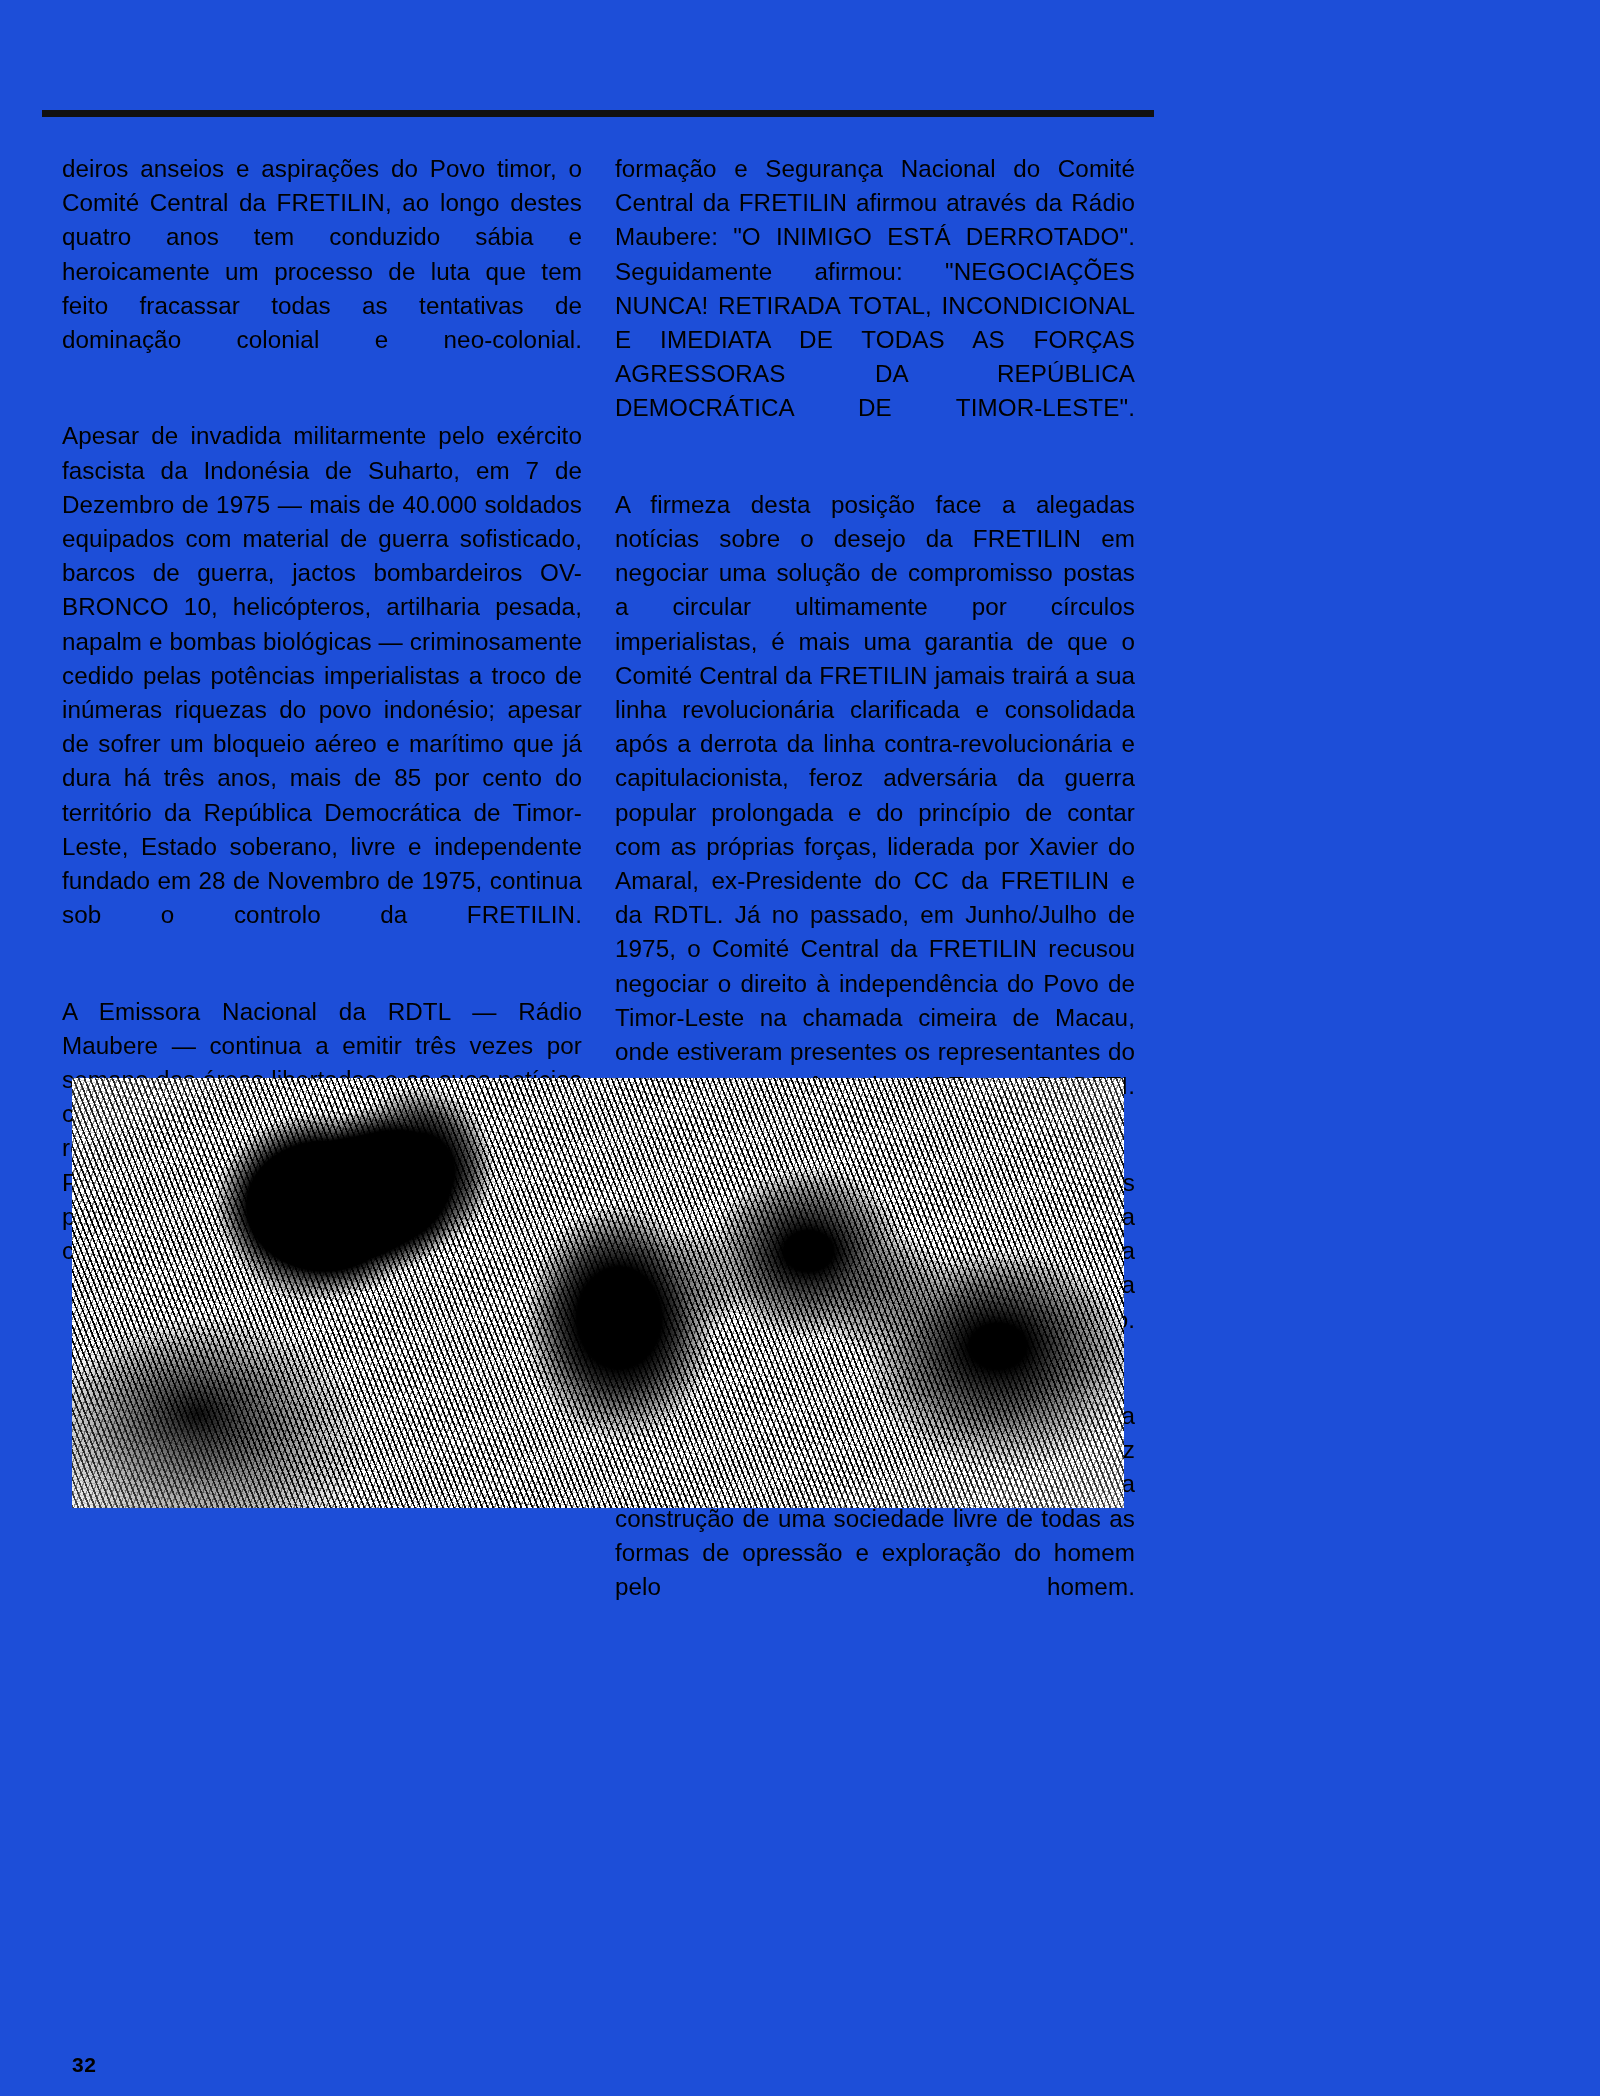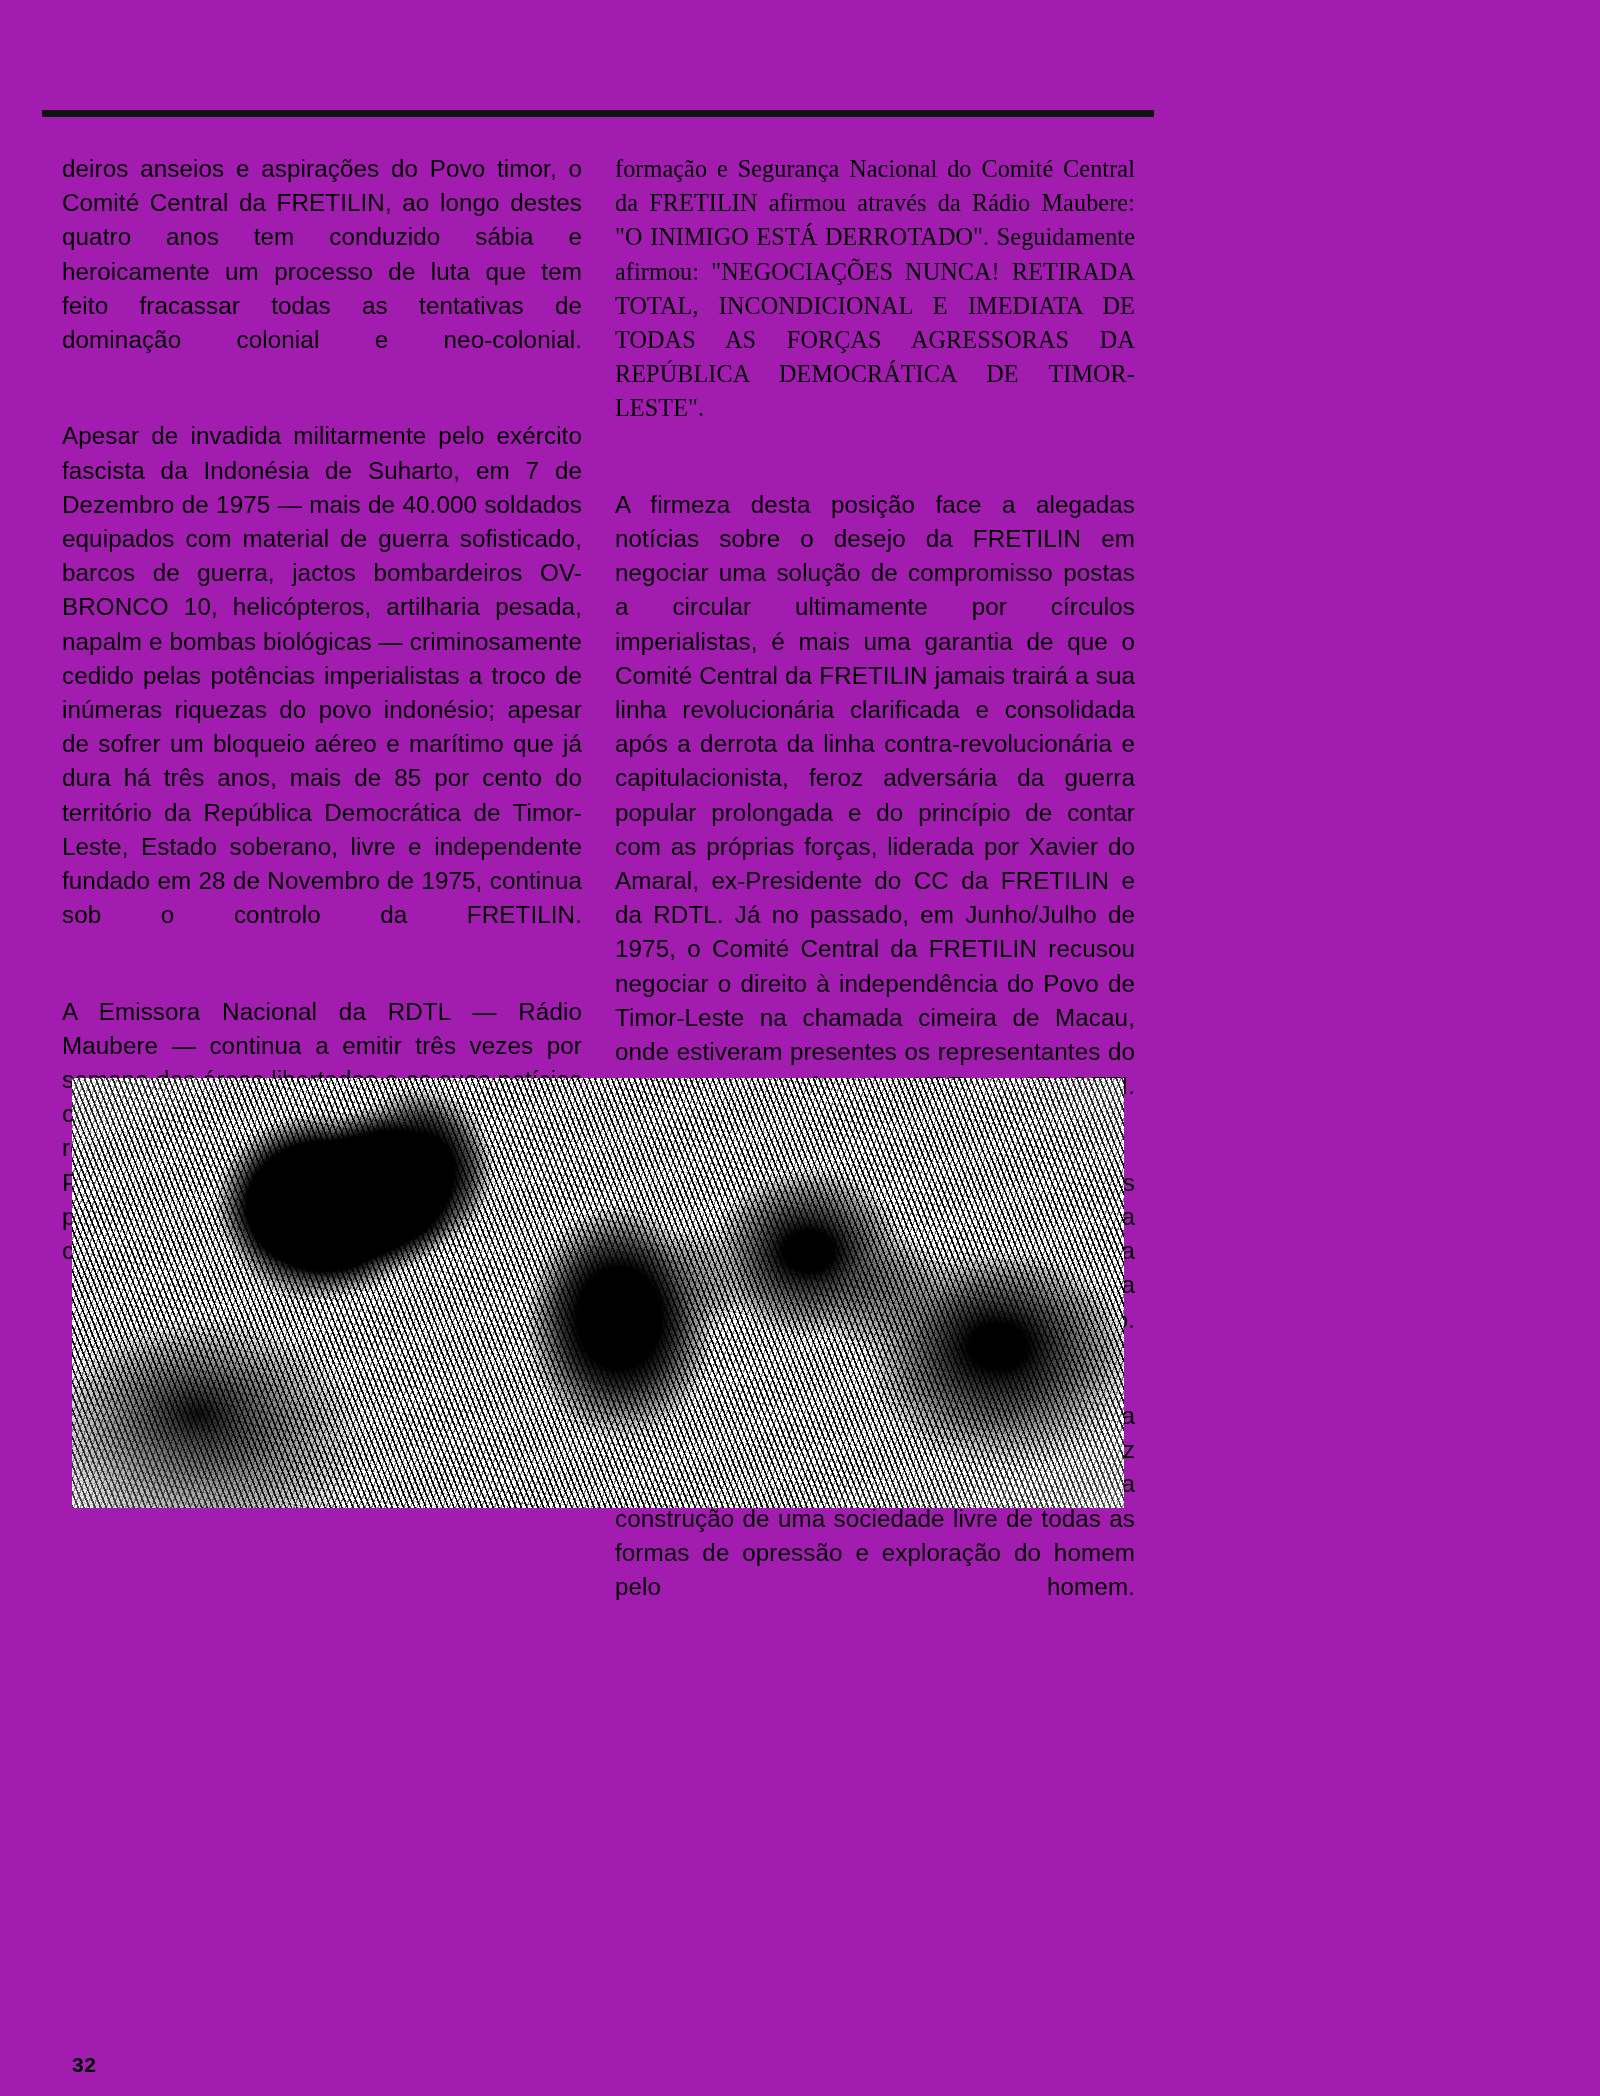--- a/index.html
+++ b/index.html
@@ -12,21 +12,21 @@
     width: 1600px;
     height: 2096px;
     font-family: "Liberation Sans", sans-serif;
     color: #000000;
     position: relative;
     overflow: hidden;
   }
   .page {
     position: absolute;
     inset: 0;
-    background: #a21caf;
+    background: #1d4ed8;
   }
   
   .top-rule {
     position: absolute;
     left: 42px;
     top: 110px;
     width: 1112px;
     height: 7px;
     background: #111;
   }
@@ -56,21 +56,21 @@
   }
   p.para:last-child { margin-bottom: 0; }
 
   
   p.para::after {
     content: "";
     display: inline-block;
     width: 100%;
   }
 
-  .caps { letter-spacing: 0.6px; font-family: Liberation Serif, serif; }
+  .caps { letter-spacing: 0.6px; }
 
   
   .photo {
     position: absolute;
     left: 72px;
     top: 1078px;
     width: 1052px;
     height: 430px;
     overflow: hidden;
     background: #ffffff;

